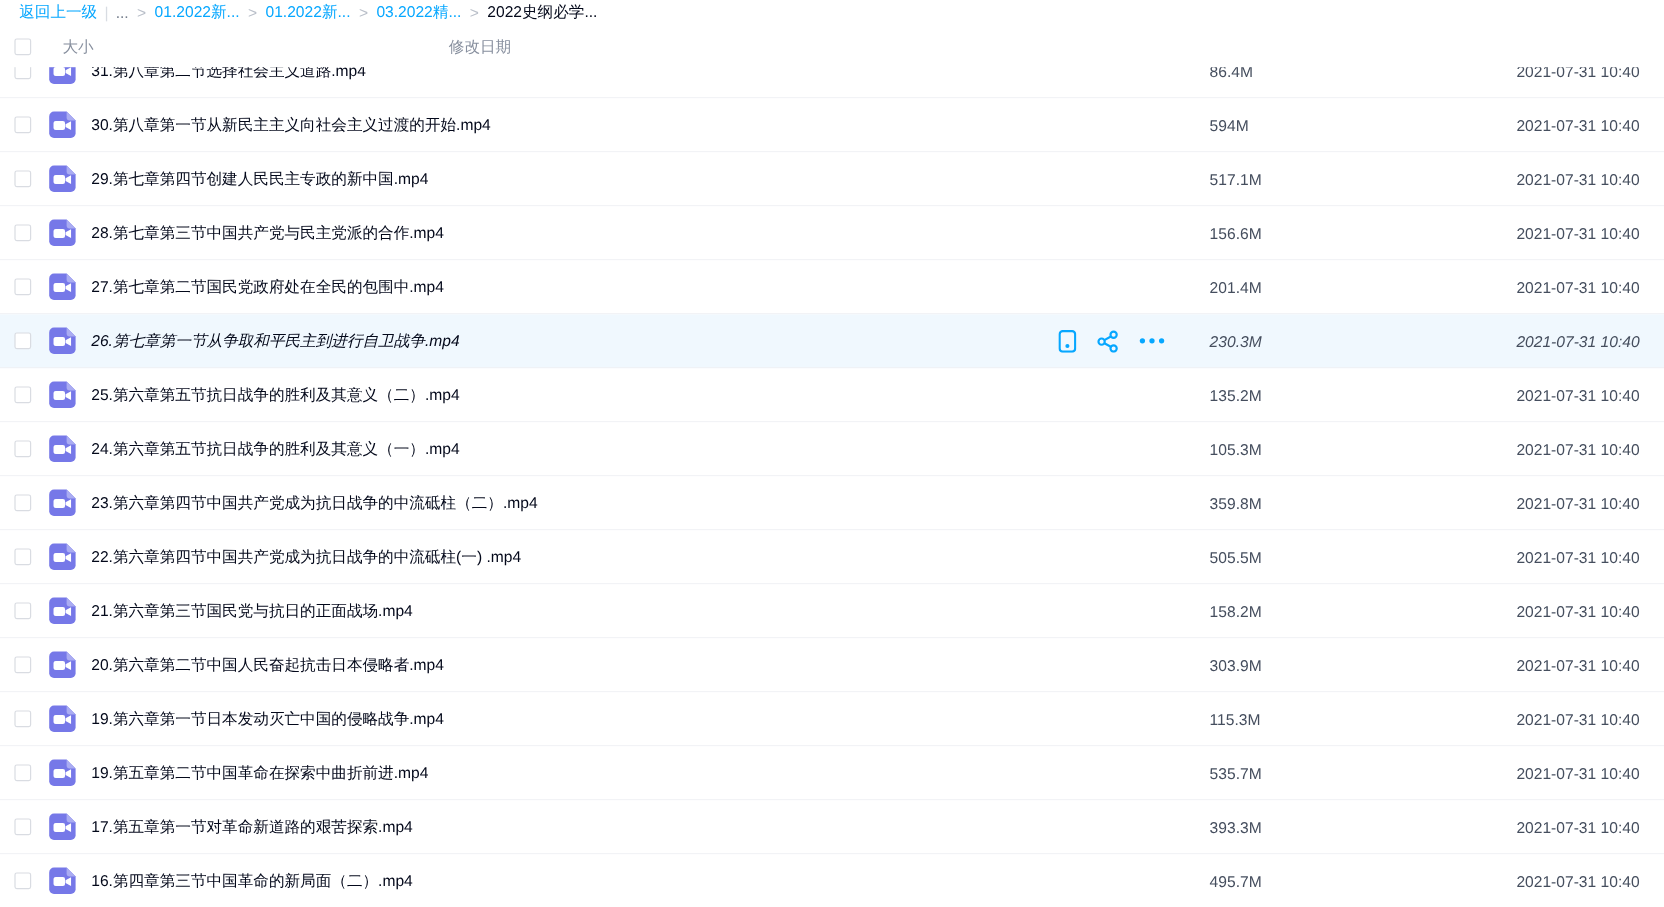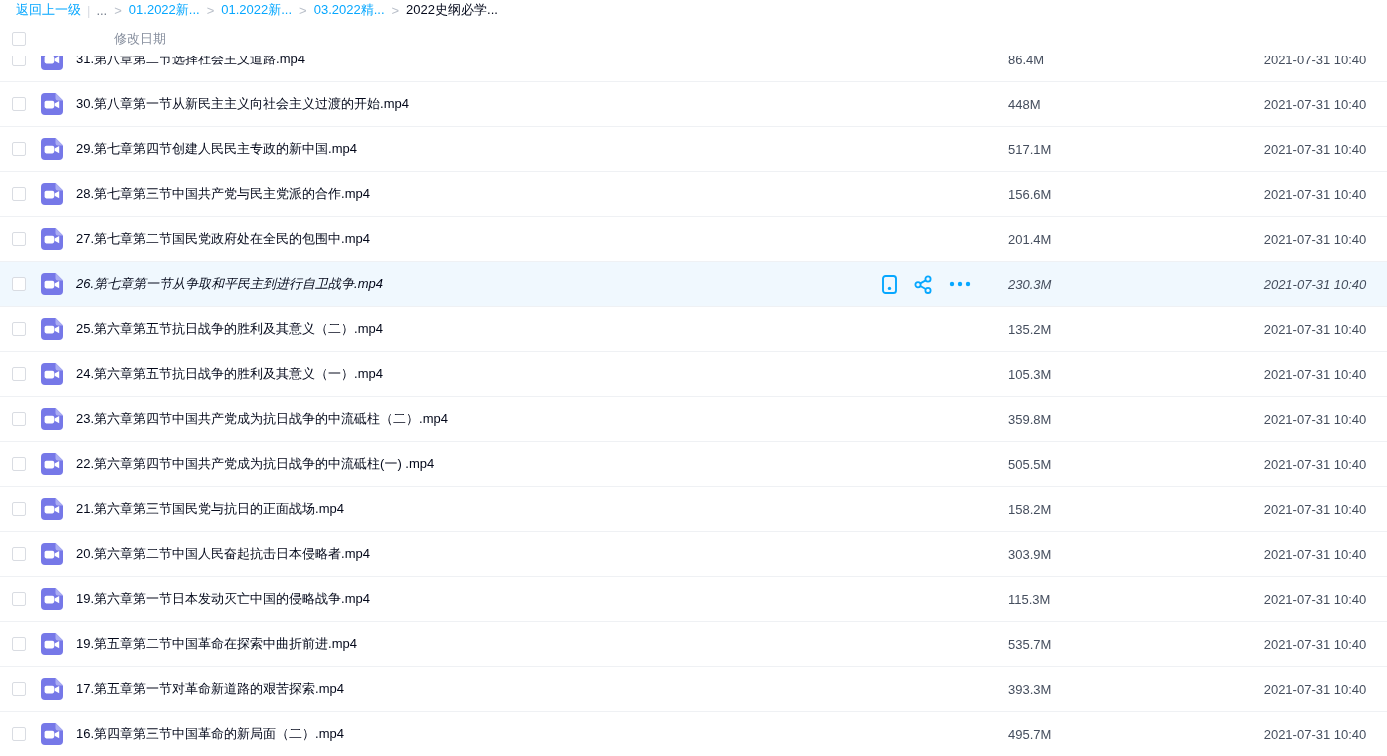--- a/index.html
+++ b/index.html
@@ -56,20 +56,21 @@
     <span class="sep">&gt;</span>
     <span class="lnk">01.2022新...</span>
     <span class="sep">&gt;</span>
     <span class="lnk">03.2022精...</span>
     <span class="sep">&gt;</span>
     <span class="cur">2022史纲必学...</span>
   </div>
 
   <div class="colhead">
     <span class="cb"></span>
+    <span class="csize">大小</span>
     <span class="cdate">修改日期</span>
   </div>
 
   <div class="list">
   <div class="row">
     <span class="cb"></span>
     <span class="ficon">
       <svg width="24" height="24" viewBox="0 0 24 24">
         <path d="M5 1h10.5L23 8.5V19a4 4 0 0 1-4 4H5a4 4 0 0 1-4-4V5a4 4 0 0 1 4-4z" fill="var(--fileicon)"></path>
         <path d="M15.5 1L23 8.5H18a2.5 2.5 0 0 1-2.5-2.5z" fill="var(--filefold)"></path>
@@ -88,21 +89,21 @@
     <span class="ficon">
       <svg width="24" height="24" viewBox="0 0 24 24">
         <path d="M5 1h10.5L23 8.5V19a4 4 0 0 1-4 4H5a4 4 0 0 1-4-4V5a4 4 0 0 1 4-4z" fill="var(--fileicon)"></path>
         <path d="M15.5 1L23 8.5H18a2.5 2.5 0 0 1-2.5-2.5z" fill="var(--filefold)"></path>
         <rect x="4.6" y="8.8" width="9.6" height="7.6" rx="1.8" fill="#fff"></rect>
         <path d="M14.6 11.6l4.6-2.5v7.2l-4.6-2.5z" fill="#fff"></path>
       </svg>
     </span>
     <span class="fname">30.第八章第一节从新民主主义向社会主义过渡的开始.mp4</span>
 
-    <span class="csize">448M</span>
+    <span class="csize">594M</span>
     <span class="cdate">2021-07-31 10:40</span>
   </div>
 
   <div class="row">
     <span class="cb"></span>
     <span class="ficon">
       <svg width="24" height="24" viewBox="0 0 24 24">
         <path d="M5 1h10.5L23 8.5V19a4 4 0 0 1-4 4H5a4 4 0 0 1-4-4V5a4 4 0 0 1 4-4z" fill="var(--fileicon)"></path>
         <path d="M15.5 1L23 8.5H18a2.5 2.5 0 0 1-2.5-2.5z" fill="var(--filefold)"></path>
         <rect x="4.6" y="8.8" width="9.6" height="7.6" rx="1.8" fill="#fff"></rect>

